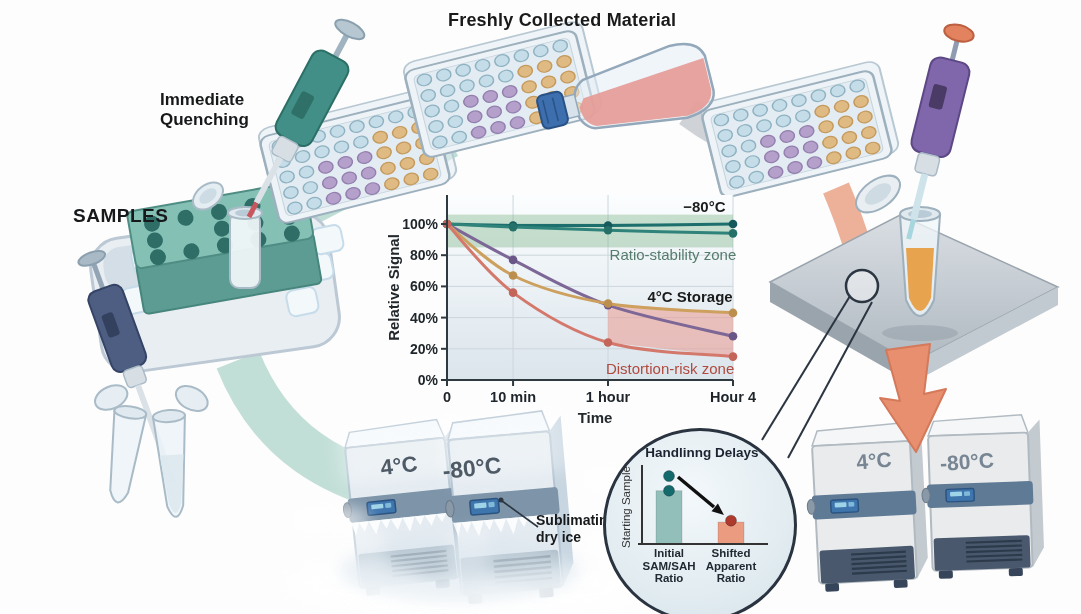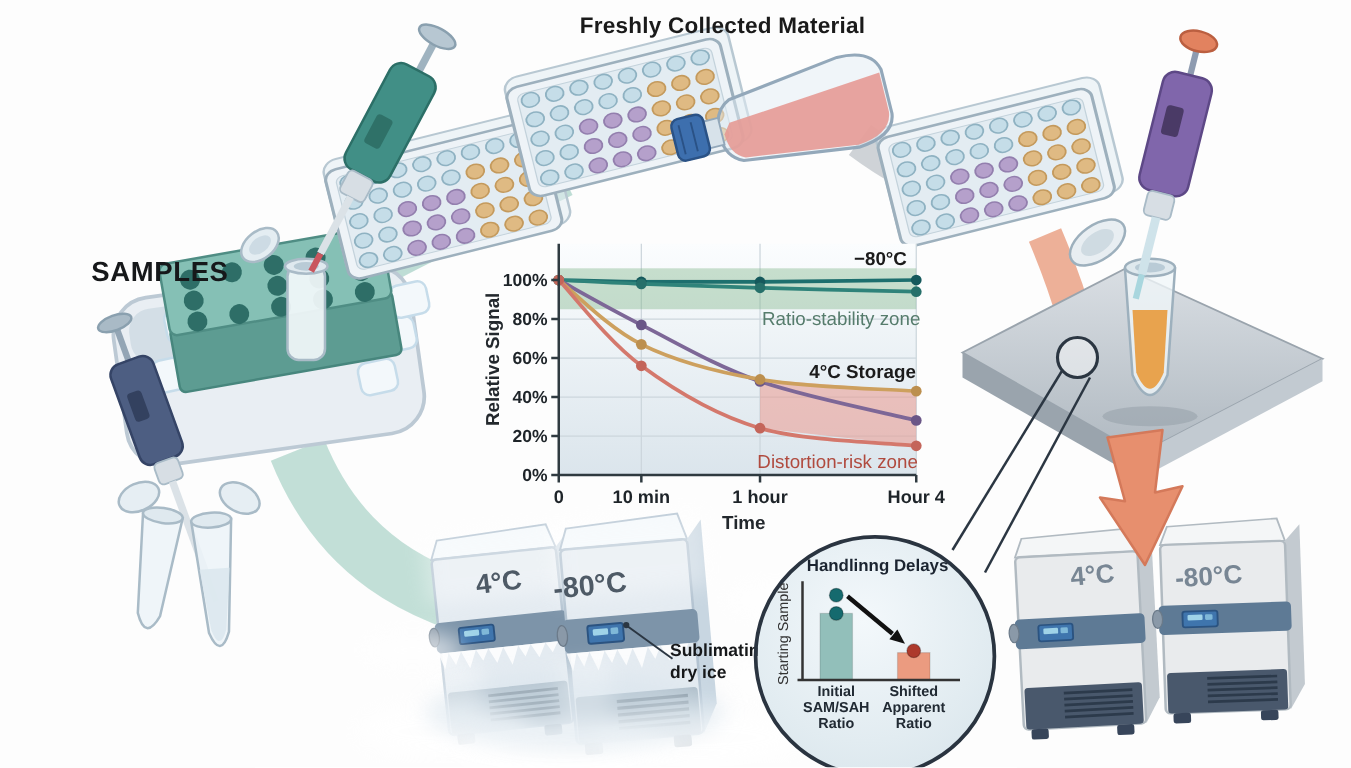--- a/index.html
+++ b/index.html
@@ -1,23 +1,23 @@
 <!DOCTYPE html>
 <html><head>
 <meta charset="utf-8">
 <style>
   html,body{margin:0;padding:0;background:#fff;}
   #stage{position:relative;width:1081px;height:614px;background:#fdfdfd;overflow:hidden;
          font-family:"Liberation Sans",sans-serif;}
   svg{position:absolute;left:0;top:0;overflow:visible;}
   .lbl{position:absolute;color:#16181a;font-family:"Liberation Sans",sans-serif;}
   .pre{white-space:pre-line;}
-  #page-title{left:448px;top:10px;width:260px;text-align:center;font-size:18px;font-weight:700;color:#1a1a1a;letter-spacing:.2px;}
+  #page-title{left:448px;top:10px;width:260px;font-size:18px;font-weight:700;color:#1a1a1a;letter-spacing:.2px;}
   #lbl-quench{left:160px;top:90px;width:120px;font-size:17px;font-weight:700;line-height:1.18;}
-  #lbl-samples{left:73px;top:205px;font-size:22px;font-weight:700;letter-spacing:.5px;}
+  #lbl-samples{left:73px;top:205px;font-size:19px;font-weight:700;letter-spacing:.5px;}
   #lbl-dryice{left:536px;top:512px;width:104px;font-size:14px;font-weight:700;line-height:1.2;}
   .fz{position:absolute;text-align:center;font-weight:700;}
   #fzL1{left:369px;top:453px;width:60px;font-size:22px;color:#4e5a66;transform:rotate(-7deg);}
   #fzL2{left:422px;top:455px;width:100px;font-size:23px;color:#4e5a66;transform:rotate(-6deg);}
   #fzR1{left:844px;top:449px;width:60px;font-size:21px;color:#788694;transform:rotate(-5deg);}
   #fzR2{left:917px;top:450px;width:100px;font-size:21px;color:#788694;transform:rotate(-4deg);}
   #main-chart{left:383px;top:183px;}
   #inset{position:absolute;left:603px;top:428px;width:194px;height:194px;border-radius:50%;
          border:3px solid #2a3440;background:radial-gradient(circle at 45% 35%, #f3f8fb 0%, #e2ecf1 60%, #d6e3ea 100%);
          box-sizing:border-box;z-index:5;}
@@ -480,20 +480,22 @@
         <circle cx="63" cy="59.71" r="5.5" fill="#156a6e" stroke="rgba(0,0,0,0.25)"></circle>
         <circle cx="125" cy="89.64" r="5.5" fill="#ad3a2c" stroke="rgba(0,0,0,0.25)"></circle>
         <line x1="72" y1="46" x2="108" y2="76" stroke="#111" stroke-width="3.5"></line>
         <polygon points="118,84 111.9,72.5 105.5,80.3" fill="#111"></polygon>
         <text x="63" y="126" text-anchor="middle" font-size="11.5" font-weight="600" fill="#212a33" font-family="&quot;Liberation Sans&quot;,sans-serif"><tspan x="63" dy="0">Initial</tspan><tspan x="63" dy="12.5">SAM/SAH</tspan><tspan x="63" dy="12.5">Ratio</tspan></text>
         <text x="125" y="126" text-anchor="middle" font-size="11.5" font-weight="600" fill="#212a33" font-family="&quot;Liberation Sans&quot;,sans-serif"><tspan x="125" dy="0">Shifted</tspan><tspan x="125" dy="12.5">Apparent</tspan><tspan x="125" dy="12.5">Ratio</tspan></text>
       </svg>
   </div>
 
   <div id="page-title" class="lbl">Freshly Collected Material</div>
+  <div id="lbl-quench" class="lbl pre">Immediate
+Quenching</div>
   <div id="lbl-samples" class="lbl">SAMPLES</div>
   <div id="lbl-dryice" class="lbl pre">Sublimating
 dry ice</div>
   <div id="fzL1" class="fz">4°C</div>
   <div id="fzL2" class="fz">-80°C</div>
   <div id="fzR1" class="fz">4°C</div>
   <div id="fzR2" class="fz">-80°C</div>
 </div>
 
 </body></html>

